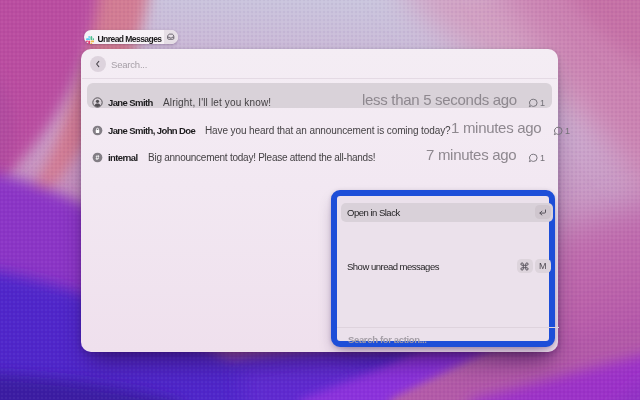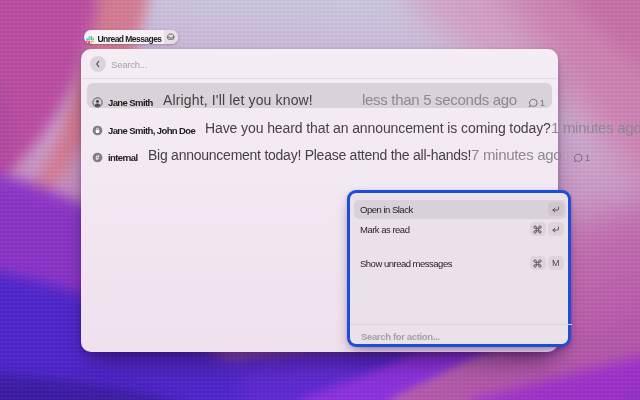--- a/index.html
+++ b/index.html
@@ -29,33 +29,33 @@
     box-shadow:0 16px 26px -8px rgba(35,8,60,.55),0 2px 6px rgba(35,8,60,.22);}
   #backbtn{position:absolute;left:90px;top:56.2px;width:15.6px;height:15.6px;border-radius:8px;
     background:#ddd3dd;display:flex;align-items:center;justify-content:center;}
   #searchph{position:absolute;left:111px;top:58.5px;font-size:9.5px;letter-spacing:-0.2px;color:#a59ea6;line-height:11px;}
   #div1{position:absolute;left:81.5px;top:78px;width:475.5px;height:1px;background:#e4dae4;}
 
   .row{position:absolute;left:87px;width:464.5px;height:25px;display:flex;align-items:flex-end;
     padding:0;box-sizing:border-box;}
   .row .ic{margin-left:5px;width:11px;height:11px;display:flex;align-items:center;justify-content:center;}
   .row .name{font-size:9.5px;font-weight:bold;letter-spacing:-0.6px;color:#1d1c1e;white-space:nowrap;margin-left:5px;}
-  .row .prev{font-size:14px;letter-spacing:-0.18px;color:#454245;margin-left:10px;white-space:nowrap;}
+  .row .prev{font-size:10px;letter-spacing:-0.18px;color:#454245;margin-left:10px;white-space:nowrap;}
   .row .sp{flex:1;}
   .row .time{font-size:15px;letter-spacing:-0.3px;color:#8e888f;white-space:nowrap;}
   .row .bub{display:flex;align-items:center;margin-left:12px;}
   .row .cnt{font-size:9px;color:#737077;margin-left:2px;margin-right:6px;}
   #row1{top:83px;background:#d9d2d9;border-radius:6px;}
   #row2{top:110.5px;}
   #row3{top:138px;}
 
   
   #actions{position:absolute;left:331px;top:189.5px;width:223.5px;height:157px;border-radius:9px;
-    background:#ebe1eb;border:3px solid #1d4ed8;box-sizing:border-box;
-    box-shadow:0 8px 16px -5px rgba(40,10,70,.42),0 1px 4px rgba(40,10,70,.18);margin-left:16px;}
+    background:#ebe1eb;border:6px solid #1d4ed8;box-sizing:border-box;
+    box-shadow:0 8px 16px -5px rgba(40,10,70,.42),0 1px 4px rgba(40,10,70,.18);}
   .act{position:absolute;left:4px;width:211.5px;height:19px;display:flex;align-items:center;
     padding-right:2px;box-sizing:border-box;}
   .act .t{font-size:9.5px;letter-spacing:-0.5px;color:#201f21;margin-left:6px;white-space:nowrap;}
   .act .sp{flex:1;}
   .key{width:15.7px;height:14.4px;border-radius:4.5px;background:#ddd4dc;flex:none;
     display:flex;align-items:center;justify-content:center;margin-left:2px;
     font-size:9px;color:#4c4750;}
   #act1{top:7.3px;background:#d9d1d9;border-radius:5px;}
   #act1 .key{background:#cfc6ce;}
   #act2{top:27.5px;}
@@ -220,34 +220,20 @@
   <div id="actions">
     <div class="act" id="act1">
       <span class="t">Open in Slack</span>
         <span class="sp"></span>
       <span class="key">
           <svg width="9" height="9" viewBox="0 0 12 12" fill="none" stroke="#4c4750" stroke-width="1.2" stroke-linecap="round" stroke-linejoin="round">
             <path d="M10,2.6 V5.4 a1.4,1.4 0 0 1 -1.4,1.4 H2.8 M5.2,4.3 L2.4,6.8 L5.2,9.3"></path>
           </svg>
         </span>
     </div>
-    <div class="act" id="act2">
-      <span class="t">Mark as read</span>
-        <span class="sp"></span>
-      <span class="key">
-          <svg width="9" height="9" viewBox="0 0 12 12" fill="none" stroke="#4c4750" stroke-width="1.15">
-            <path d="M4.4,4.4 H7.6 V7.6 H4.4 Z M4.4,4.4 H2.8 A1.6,1.6 0 1 1 4.4,2.8 Z M7.6,4.4 V2.8 A1.6,1.6 0 1 1 9.2,4.4 Z M7.6,7.6 H9.2 A1.6,1.6 0 1 1 7.6,9.2 Z M4.4,7.6 V9.2 A1.6,1.6 0 1 1 2.8,7.6 Z"></path>
-          </svg>
-        </span>
-      <span class="key">
-          <svg width="9" height="9" viewBox="0 0 12 12" fill="none" stroke="#4c4750" stroke-width="1.2" stroke-linecap="round" stroke-linejoin="round">
-            <path d="M10,2.6 V5.4 a1.4,1.4 0 0 1 -1.4,1.4 H2.8 M5.2,4.3 L2.4,6.8 L5.2,9.3"></path>
-          </svg>
-        </span>
-    </div>
     <div class="act" id="act3">
       <span class="t">Show unread messages</span>
         <span class="sp"></span>
       <span class="key">
           <svg width="9" height="9" viewBox="0 0 12 12" fill="none" stroke="#4c4750" stroke-width="1.15">
             <path d="M4.4,4.4 H7.6 V7.6 H4.4 Z M4.4,4.4 H2.8 A1.6,1.6 0 1 1 4.4,2.8 Z M7.6,4.4 V2.8 A1.6,1.6 0 1 1 9.2,4.4 Z M7.6,7.6 H9.2 A1.6,1.6 0 1 1 7.6,9.2 Z M4.4,7.6 V9.2 A1.6,1.6 0 1 1 2.8,7.6 Z"></path>
           </svg>
         </span>
       <span class="key">M</span>
     </div>

